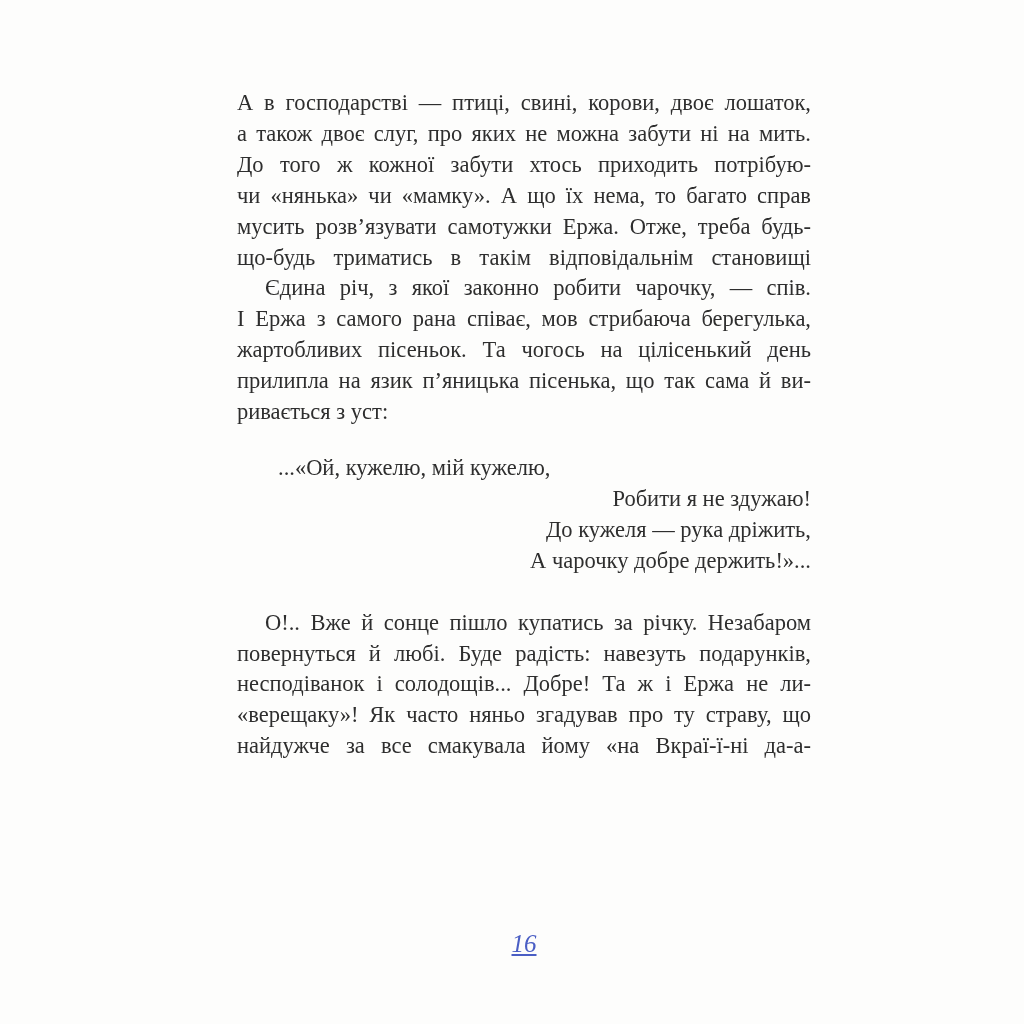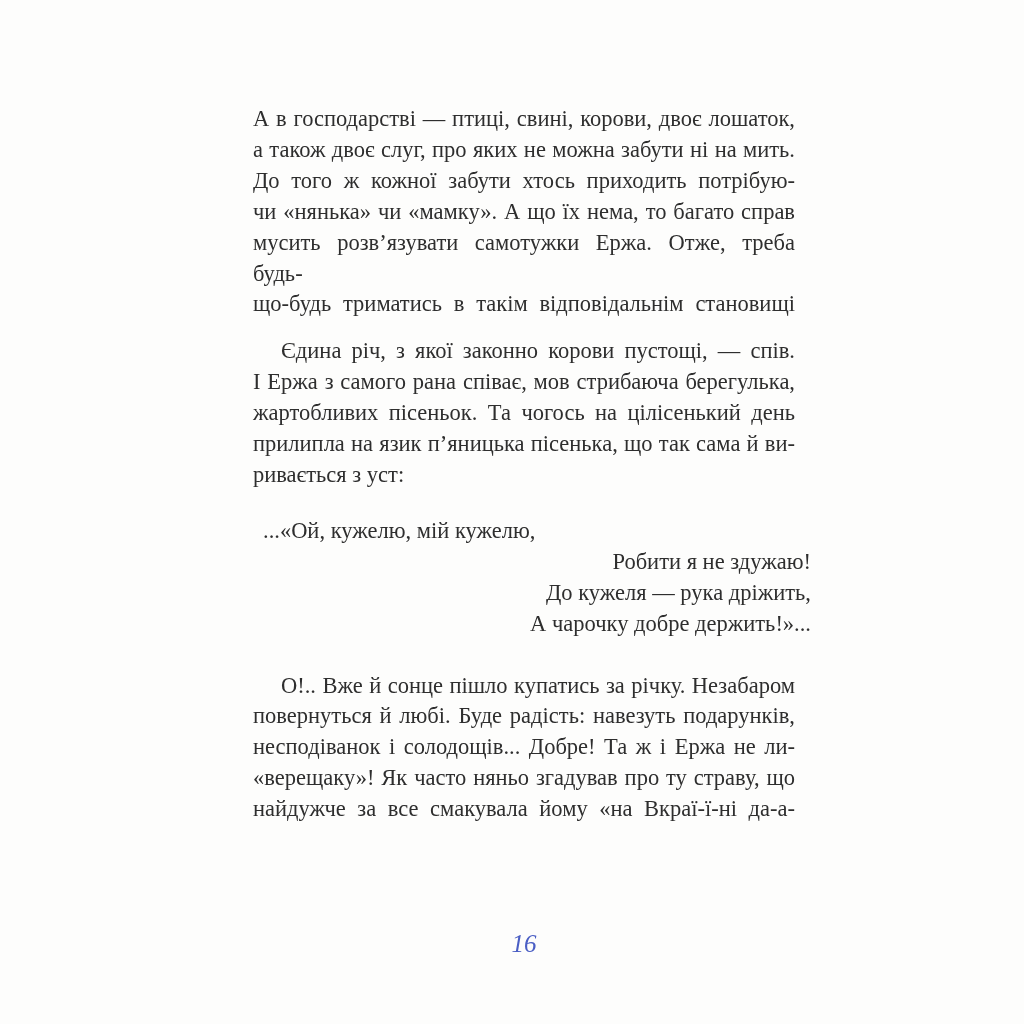--- a/index.html
+++ b/index.html
@@ -16,68 +16,70 @@
     overflow: hidden;
   }
   .text-block {
     position: absolute;
     left: 237px;
     top: 88px;
     width: 574px;
     font-size: 22.5px;
     line-height: 30.9px;
   }
-  .para { margin: 16px; }
+  .para { margin: 0; }
   .line {
     text-align: justify;
     text-align-last: justify;
     white-space: normal;
   }
   .line.last { text-align-last: left; }
   .line.indent { text-indent: 28px; }
   .verse {
     margin: 25px 0 31px 26px;
   }
   .verse .vline {
     text-align: left;
+    margin-left: 15px;
   }
   .verse .vline + .vline {
     padding-left: 8px;
     text-align: right;
   }
   .page-number {
     position: absolute;
     left: 237px;
     top: 928px;
     width: 574px;
     text-align: center;
     font-style: italic;
     font-size: 25px;
     color: #4a5ec4;
     line-height: 32px;
+    text-decoration: underline;
   }
 </style>
 </head>
 <body>
 
 <div class="page">
 
   <main class="text-block">
 
     <div class="para">
       <div class="line">А в господарстві — птиці, свині, корови, двоє лошаток,</div>
       <div class="line">а також двоє слуг, про яких не можна забути ні на мить.</div>
       <div class="line">До того ж кожної забути хтось приходить потрібую-</div>
       <div class="line">чи «нянька» чи «мамку». А що їх нема, то багато справ</div>
       <div class="line">мусить розв’язувати самотужки Ержа. Отже, треба будь-</div>
       <div class="line">що-будь триматись в такім відповідальнім становищі</div>
     </div>
 
     <div class="para">
-      <div class="line indent">Єдина річ, з якої законно корови пустощі, — спів.</div>
+      <div class="line indent">Єдина річ, з якої законно робити чарочку, — спів.</div>
       <div class="line">І Ержа з самого рана співає, мов стрибаюча берегулька,</div>
       <div class="line">жартобливих пісеньок. Та чогось на цілісенький день</div>
       <div class="line">прилипла на язик п’яницька пісенька, що так сама й ви-</div>
       <div class="line last">ривається з уст:</div>
     </div>
 
     <div class="verse">
       <div class="vline">...«Ой, кужелю, мій кужелю,</div>
       <div class="vline">Робити я не здужаю!</div>
       <div class="vline">До кужеля — рука дріжить,</div>

